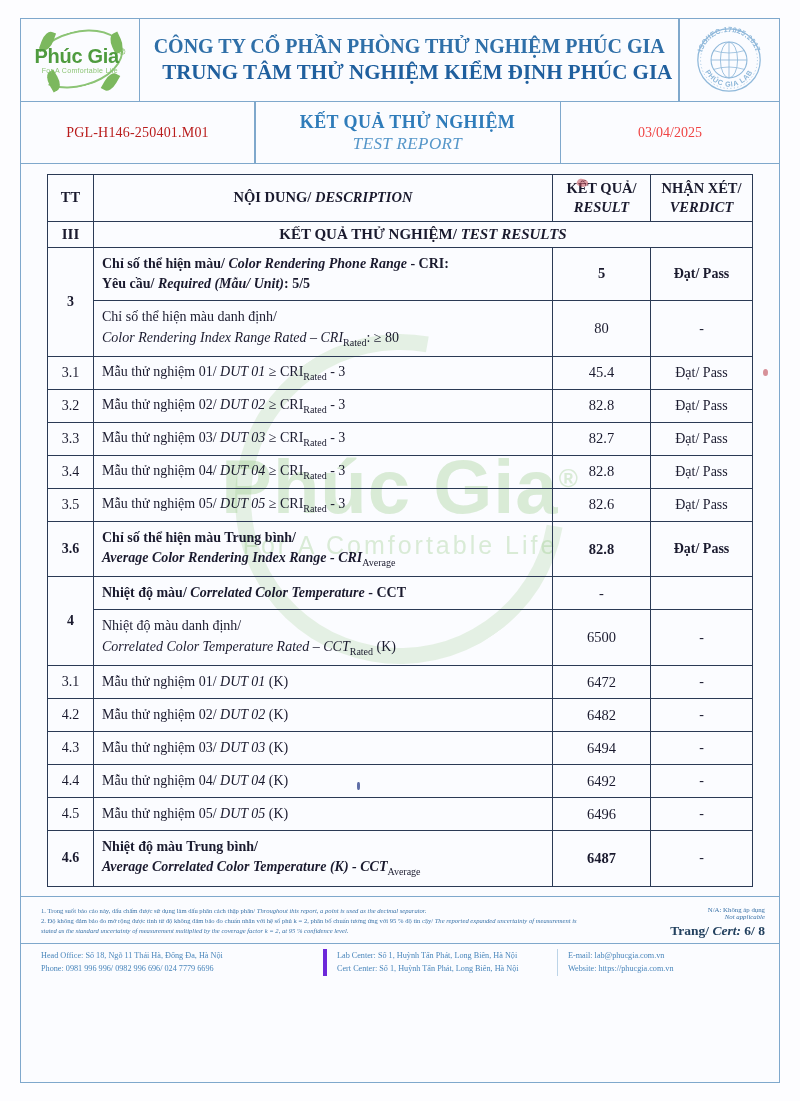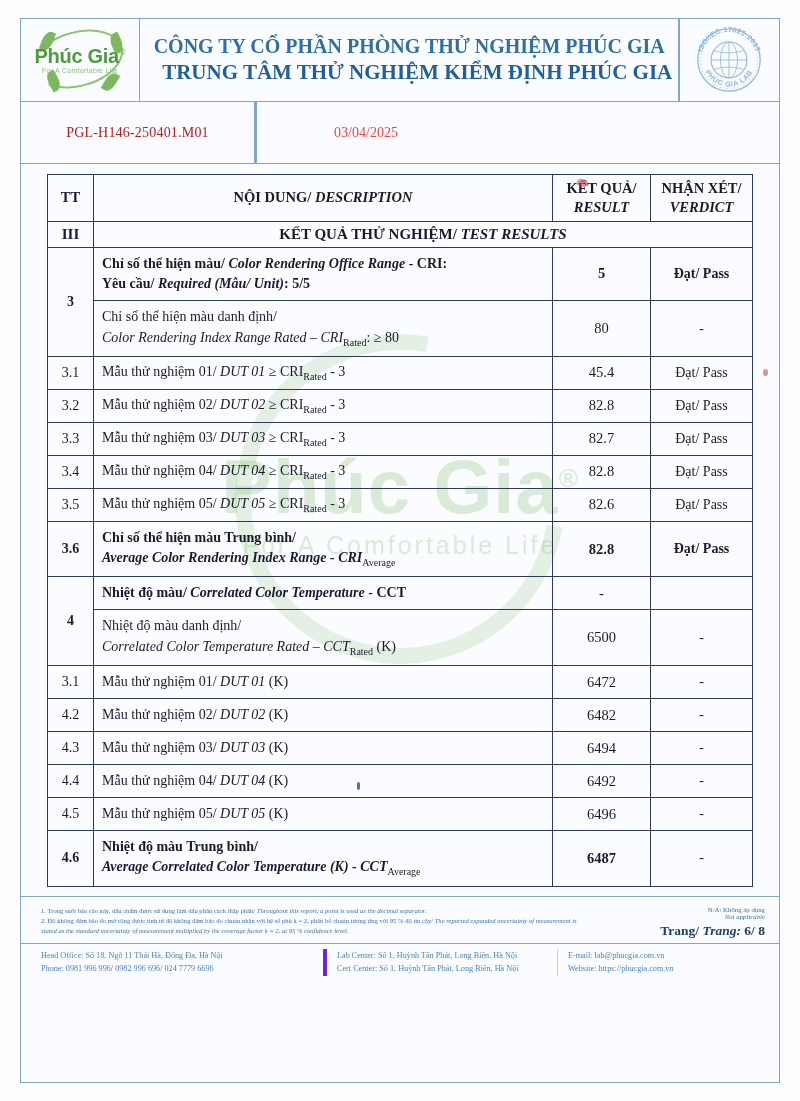--- a/index.html
+++ b/index.html
@@ -395,20 +395,24 @@
           <text font-family="Liberation Sans, sans-serif" font-size="9.2" font-weight="bold" fill="#8fb8da" letter-spacing="0.8">
             <textPath href="#arcBot" startOffset="50%" text-anchor="middle">PHÚC GIA LAB</textPath>
           </text>
         </svg>
       </div>
     </div>
 
     <div class="reportbar">
       <div class="rb-code">PGL-H146-250401.M01</div>
       <div class="rb-sep"></div>
+      <div class="rb-title">
+        <div class="rb-t1">KẾT QUẢ THỬ NGHIỆM</div>
+        <div class="rb-t2">TEST REPORT</div>
+      </div>
       <div class="rb-sep"></div>
       <div class="rb-date">03/04/2025</div>
     </div>
 
     <div class="table-area">
       <table class="main">
         <colgroup>
           <col class="c-tt">
             <col class="c-desc">
             <col class="c-result">
@@ -424,21 +428,21 @@
           </tr>
 
           <tr class="sec-row">
             <td>III</td>
             <td colspan="3"><span>KẾT QUẢ THỬ NGHIỆM/</span> <span class="it">TEST RESULTS</span></td>
           </tr>
 
           <tr class="r-h2">
             <td class="tt-cell" rowspan="2">3</td>
             <td class="desc two">
-              <span class="bold">Chỉ số thể hiện màu/</span> <span class="bold it">Color Rendering Office Range</span> <span class="bold">- CRI:</span><br>
+              <span class="bold">Chỉ số thể hiện màu/</span> <span class="bold it">Color Rendering Phone Range</span> <span class="bold">- CRI:</span><br>
               <span class="bold">Yêu cầu/</span> <span class="bold it">Required (Mẫu/ Unit)</span><span class="bold">: 5/5</span>
             </td>
             <td class="result bold">5</td>
             <td class="verdict bold">Đạt/ Pass</td>
           </tr>
 
           <tr class="r-h2">
             <td class="desc two">
               <span>Chỉ số thể hiện màu danh định/</span><br>
               <span class="it">Color Rendering Index Range Rated – CRI</span><span class="sub">Rated</span><span>: ≥ 80</span>
@@ -559,21 +563,21 @@
     </div>
 
     <div class="notes">
       <div class="notes-left">
         <div><span>1. Trong suốt báo cáo này, dấu chấm được sử dụng làm dấu phân cách thập phân/</span> <span class="it">Throughout this report, a point is used as the decimal separator.</span></div>
         <div><span>2. Độ không đảm bảo đo mở rộng được tính từ độ không đảm bảo đo chuẩn nhân với hệ số phủ k = 2, phân bố chuẩn tương ứng với 95 % độ tin cậy/</span> <span class="it">The reported expanded uncertainty of measurement is stated as the standard uncertainty of measurement multiplied by the coverage factor k = 2, at 95 % confidence level.</span></div>
       </div>
       <div class="notes-right">
         <div class="na1">N/A: Không áp dụng</div>
         <div class="na2">Not applicable</div>
-        <div class="pageno"><span>Trang/</span> <span class="en">Trang:</span> <span>6/ 8</span></div>
+        <div class="pageno"><span>Trang/</span> <span class="en">Cert:</span> <span>6/ 8</span></div>
       </div>
     </div>
 
     <div class="contact">
       <div class="cc a">
         <div>Head Office: Số 18, Ngõ 11 Thái Hà, Đống Đa, Hà Nội</div>
         <div>Phone: 0981 996 996/ 0982 996 696/ 024 7779 6696</div>
       </div>
       <div class="cc b">
         <div>Lab Center: Số 1, Huỳnh Tấn Phát, Long Biên, Hà Nội</div>

